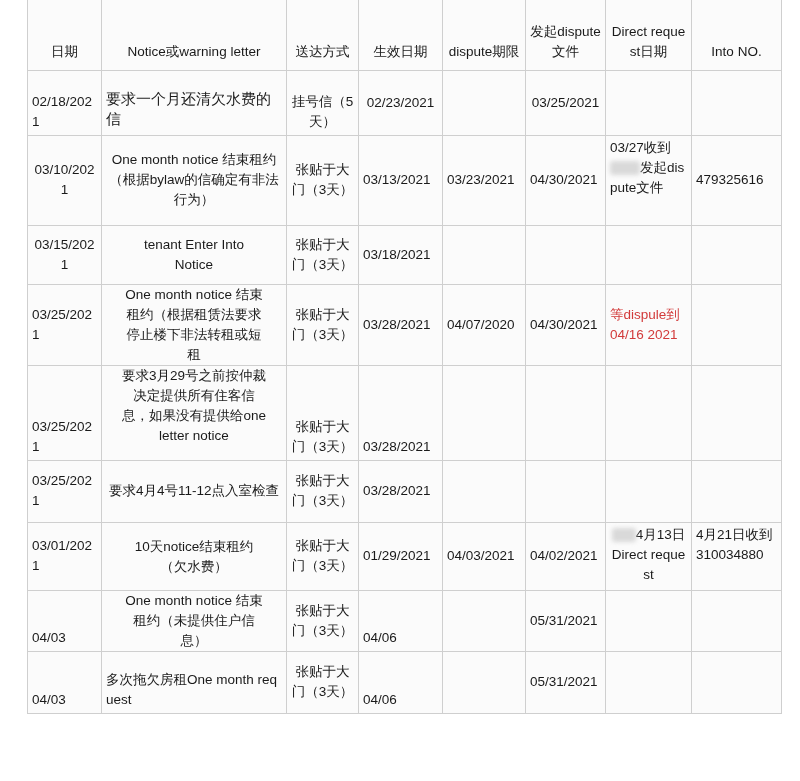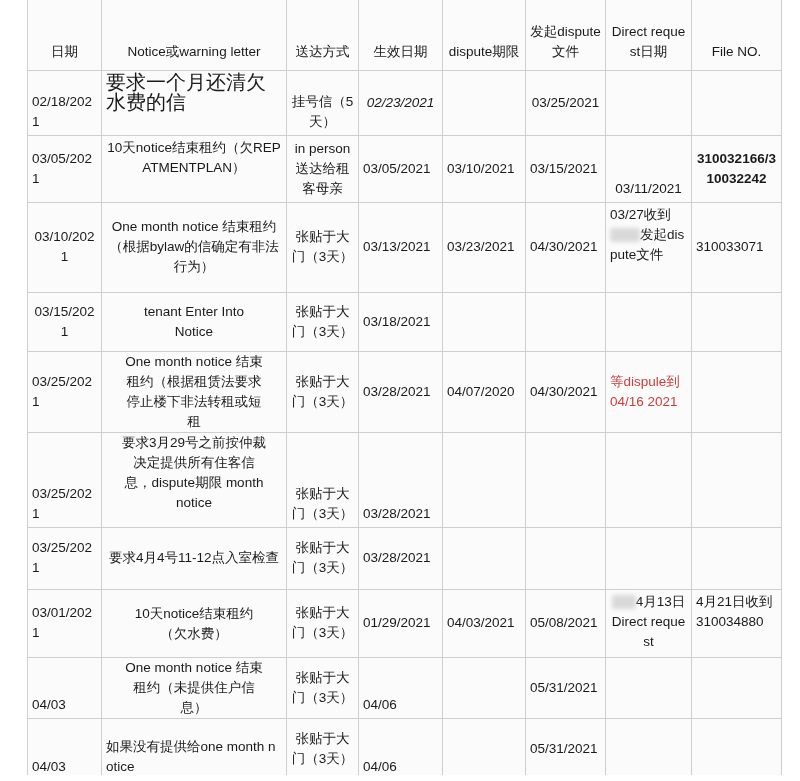--- a/index.html
+++ b/index.html
@@ -11,21 +11,21 @@
            padding:2px 4px 3px 4px; font-weight:normal; word-break:break-all;
            overflow:hidden; vertical-align:bottom; }
   th { vertical-align:bottom; text-align:center; padding-bottom:8px; }
   th.left { text-align:center; }
   .c-date { text-align:left; }
   .c-notice { text-align:center; vertical-align:top; }
   .c-notice.left { text-align:left; }
   .c-notice.mid { vertical-align:middle;text-align:center; }
   .c-delivery { text-align:center; vertical-align:middle; }
   .c-eff { text-align:left; }
-  .c-eff.center { text-align:center;font-style:italic; }
+  .c-eff.center { text-align:center; }
   .c-dispute { text-align:left; }
   .c-ndate { text-align:left; }
   .c-ndate.center { text-align:center; }
   .c-direct { text-align:left; }
   .c-direct.top { vertical-align:top; }
   .c-file { text-align:left; }
   .c-file.top { vertical-align:top; }
   .bold { font-weight:bold; }
   .red { color:#d23a3a; }
   .blur { display:inline-block; width:30px; height:14px; background:#d9d9d9;
@@ -50,59 +50,49 @@
   </colgroup>
   <thead>
     <tr style="height:72px">
       <th class="left">日期</th>
       <th>Notice或warning letter</th>
       <th>送达方式</th>
       <th>生效日期</th>
       <th>dispute期限</th>
       <th>发起dispute文件</th>
       <th>Direct request日期</th>
-      <th>File NO.</th>
+      <th>Into NO.</th>
     </tr>
   </thead>
   <tbody>
 
     <tr style="height:65px">
       <td class="c-date">02/18/2021</td>
-      <td class="c-notice left" style="font-size:20px;padding-top:1px">要求一个月还清欠水费的信</td>
+      <td class="c-notice left" style="font-size:15px;padding-top:18px">要求一个月还清欠水费的信</td>
       <td class="c-delivery" style="vertical-align:bottom">挂号信（5天）</td>
       <td class="c-eff center" style="vertical-align:middle">02/23/2021</td>
       <td class="c-dispute"></td>
       <td class="c-ndate center" style="vertical-align:middle">03/25/2021</td>
       <td class="c-direct"></td>
       <td class="c-file"></td>
     </tr>
 
-    <tr style="height:67px">
-      <td class="c-date" style="vertical-align:middle">03/05/2021</td>
-      <td class="c-notice">10天notice结束租约（欠REPATMENTPLAN）</td>
-      <td class="c-delivery">in person送达给租客母亲</td>
-      <td class="c-eff" style="vertical-align:middle">03/05/2021</td>
-      <td class="c-dispute" style="vertical-align:middle">03/10/2021</td>
-      <td class="c-ndate" style="vertical-align:middle">03/15/2021</td>
-      <td class="c-direct" style="text-align:center">03/11/2021</td>
-      <td class="c-file bold" style="vertical-align:middle;text-align:center">310032166/310032242</td>
-    </tr>
 
     <tr style="height:90px">
       <td class="c-date" style="text-align:center;vertical-align:middle">03/10/2021</td>
       <td class="c-notice mid">One month notice 结束租约（根据bylaw的信确定有非法行为）</td>
       <td class="c-delivery">张贴于大门（3天）</td>
       <td class="c-eff" style="vertical-align:middle">03/13/2021</td>
       <td class="c-dispute" style="vertical-align:middle">03/23/2021</td>
       <td class="c-ndate" style="vertical-align:middle">04/30/2021</td>
       <td class="c-direct top">
         <span>03/27收到</span><br>
         <span class="blur"></span><span>发起dispute文件</span>
       </td>
-      <td class="c-file" style="vertical-align:middle">310033071</td>
+      <td class="c-file" style="vertical-align:middle">479325616</td>
     </tr>
 
     <tr style="height:59px">
       <td class="c-date" style="text-align:center;vertical-align:middle">03/15/2021</td>
       <td class="c-notice mid" style="padding:0 38px">tenant Enter Into Notice</td>
       <td class="c-delivery">张贴于大门（3天）</td>
       <td class="c-eff" style="vertical-align:middle">03/18/2021</td>
       <td class="c-dispute"></td>
       <td class="c-ndate"></td>
       <td class="c-direct"></td>
@@ -115,21 +105,21 @@
       <td class="c-delivery">张贴于大门（3天）</td>
       <td class="c-eff" style="vertical-align:middle">03/28/2021</td>
       <td class="c-dispute" style="vertical-align:middle">04/07/2020</td>
       <td class="c-ndate" style="vertical-align:middle">04/30/2021</td>
       <td class="c-direct red" style="vertical-align:middle">等dispule到04/16 2021</td>
       <td class="c-file"></td>
     </tr>
 
     <tr style="height:95px">
       <td class="c-date">03/25/2021</td>
-      <td class="c-notice" style="padding:0 18px">要求3月29号之前按仲裁决定提供所有住客信息，dispute期限 month notice</td>
+      <td class="c-notice" style="padding:0 18px">要求3月29号之前按仲裁决定提供所有住客信息，如果没有提供给one letter notice</td>
       <td class="c-delivery" style="vertical-align:bottom">张贴于大门（3天）</td>
       <td class="c-eff">03/28/2021</td>
       <td class="c-dispute"></td>
       <td class="c-ndate"></td>
       <td class="c-direct"></td>
       <td class="c-file"></td>
     </tr>
 
     <tr style="height:62px">
       <td class="c-date" style="vertical-align:middle">03/25/2021</td>
@@ -141,41 +131,41 @@
       <td class="c-direct"></td>
       <td class="c-file"></td>
     </tr>
 
     <tr style="height:68px">
       <td class="c-date" style="vertical-align:middle">03/01/2021</td>
       <td class="c-notice mid" style="padding:0 28px">10天notice结束租约（欠水费）</td>
       <td class="c-delivery">张贴于大门（3天）</td>
       <td class="c-eff" style="vertical-align:middle">01/29/2021</td>
       <td class="c-dispute" style="vertical-align:middle">04/03/2021</td>
-      <td class="c-ndate" style="vertical-align:middle">05/08/2021</td>
+      <td class="c-ndate" style="vertical-align:middle">04/02/2021</td>
       <td class="c-direct top" style="text-align:center">
         <span class="blur small"></span><span>4月13日Direct request</span>
       </td>
       <td class="c-file top">4月21日收到310034880</td>
     </tr>
 
     <tr style="height:60px">
       <td class="c-date">04/03</td>
       <td class="c-notice mid" style="padding:0 20px">One month notice 结束租约（未提供住户信息）</td>
       <td class="c-delivery">张贴于大门（3天）</td>
       <td class="c-eff">04/06</td>
       <td class="c-dispute"></td>
       <td class="c-ndate" style="vertical-align:middle">05/31/2021</td>
       <td class="c-direct"></td>
       <td class="c-file"></td>
     </tr>
 
     <tr style="height:62px">
       <td class="c-date">04/03</td>
-      <td class="c-notice left" style="vertical-align:bottom">如果没有提供给one month notice</td>
+      <td class="c-notice left" style="vertical-align:bottom">多次拖欠房租One month request</td>
       <td class="c-delivery">张贴于大门（3天）</td>
       <td class="c-eff">04/06</td>
       <td class="c-dispute"></td>
       <td class="c-ndate" style="vertical-align:middle">05/31/2021</td>
       <td class="c-direct"></td>
       <td class="c-file"></td>
     </tr>
   </tbody>
 </table>
 </div>

